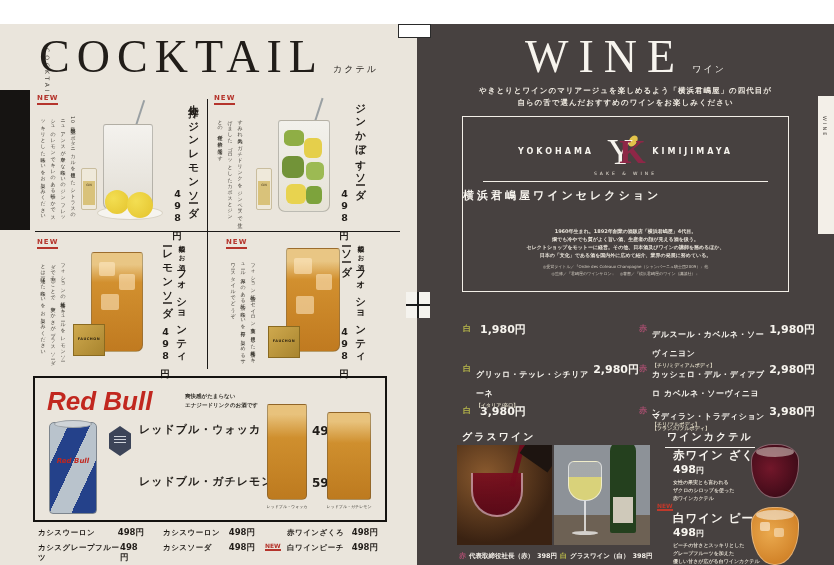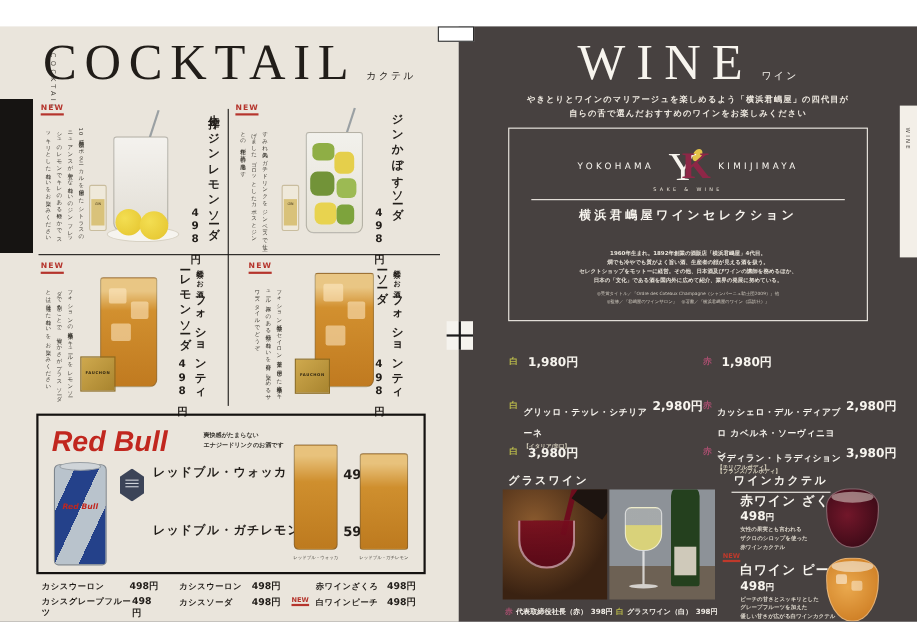--- a/index.html
+++ b/index.html
@@ -80,28 +80,28 @@
 
   
   .page-right { position:absolute; left:417px; top:0; width:417px; height:565px; background:#474140; color:#f3efe8; }
   .wine-title-wrap { position:absolute; left:0; top:6px; width:417px; text-align:center; }
   .wine-title { font-family:"Liberation Serif","DejaVu Serif",serif; font-size:46px; letter-spacing:10px; color:#f7f4ee; font-weight:400; display:inline-block; }
   .wine-title-kana { font-size:9px; letter-spacing:2px; display:inline-block; margin-left:2px; color:#f7f4ee; }
   .wine-sub { position:absolute; left:0; width:417px; text-align:center; font-size:7.5px; font-weight:bold; letter-spacing:1px; color:#efeae1; }
 
   .kimi-box { position:absolute; left:45px; top:92px; width:327px; height:176px; border:1px solid #f3efe8; }
   .logo-row { position:absolute; left:0; right:0; top:14px; text-align:center; }
-  .logo-word { display:inline-block; font-size:8px; letter-spacing:3px; color:#f7f4ee; font-weight:normal; vertical-align:middle; }
+  .logo-word { display:inline-block; font-size:8px; letter-spacing:3px; color:#f7f4ee; font-weight:bold; vertical-align:middle; }
   .monogram { display:inline-block; position:relative; width:40px; height:40px; vertical-align:middle; margin:0 4px; }
   .monogram .y { position:absolute; left:4px; top:0px; font-family:"Liberation Serif",serif; font-size:36px; color:#f7f4ee; }
   .monogram .k { position:absolute; left:16px; top:2px; font-family:"Liberation Serif",serif; font-size:34px; color:#8e2747; font-weight:bold; }
   .monogram .leaf { position:absolute; left:26px; top:4px; width:8px; height:12px; background:#e3c34a; border-radius:60% 40% 60% 40%; transform:rotate(20deg); }
   .logo-sub { position:absolute; left:0; right:0; top:54px; text-align:center; font-size:4.5px; letter-spacing:3px; color:#e8e2d6; }
   .kimi-rule { position:absolute; left:20px; right:20px; top:64px; height:1px; background:#f3efe8; }
-  .kimi-selection { position:absolute; left:0; right:0; top:71px; text-align:center; font-size:11px; font-weight:bold; letter-spacing:3px; color:#f7f4ee; }
+  .kimi-selection { position:absolute; left:0; right:0; top:71px; text-align:left; font-size:11px; font-weight:bold; letter-spacing:3px; color:#f7f4ee; }
   .kimi-person { position:absolute; left:0; right:0; top:94px; text-align:center; color:#f7f4ee; }
   .kimi-person .nm { font-size:9.5px; font-weight:bold; letter-spacing:1px; }
   .kimi-person .ti { font-size:6.5px; font-weight:bold; margin-left:5px; }
   .kimi-bio { position:absolute; left:8px; right:8px; top:110px; text-align:center; font-size:5px; line-height:1.6; color:#e9e4da; font-weight:bold; }
   .kimi-credits { position:absolute; left:8px; right:8px; top:147px; text-align:center; font-size:4px; line-height:1.7; color:#cfc9be; }
 
   .bw-header-wrap { position:absolute; left:0; width:417px; top:280px; text-align:center; }
   .section-h { display:inline-block; font-size:10px; font-weight:bold; letter-spacing:2px; color:#f7f4ee; border-bottom:1px solid #f7f4ee; padding:0 6px 3px; }
   .wine-col { position:absolute; width:176px; }
   .wine-row { position:absolute; left:0; right:0; display:flex; align-items:flex-start; }
@@ -343,20 +343,21 @@
       </div>
       <div class="wine-row" style="top:380px;">
         <span class="wb wb-white">白</span>
         <span class="wp">3,980円</span>
       </div>
     </div>
 
     <div class="wine-col" style="left:222px;top:0;">
       <div class="wine-row" style="top:298px;">
         <span class="wb wb-red">赤</span>
+        <span class="wn"><span class="nm">デルスール・カベルネ・ソーヴィニヨン</span><div class="nt">【チリ/ミディアムボディ】</div></span>
         <span class="wp">1,980円</span>
       </div>
       <div class="wine-row" style="top:338px;">
         <span class="wb wb-red">赤</span>
         <span class="wn"><span class="nm">カッシェロ・デル・ディアブロ カベルネ・ソーヴィニヨン</span><div class="nt">【チリ/フルボディ】</div></span>
         <span class="wp">2,980円</span>
       </div>
       <div class="wine-row" style="top:380px;">
         <span class="wb wb-red">赤</span>
         <span class="wn"><span class="nm">マディラン・トラディション</span><div class="nt">【フランス/フルボディ】</div></span>

